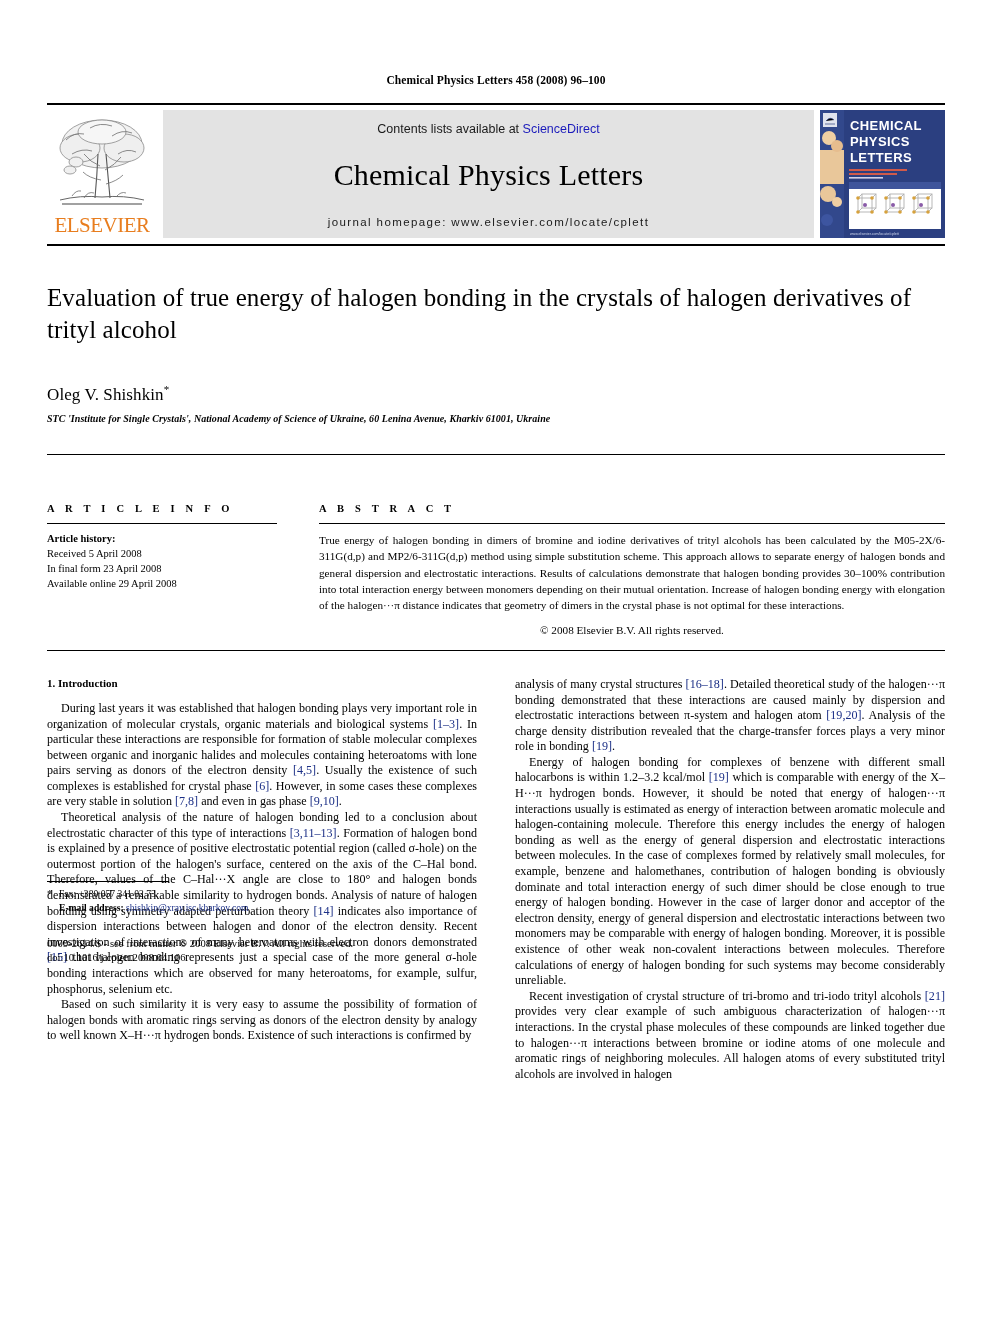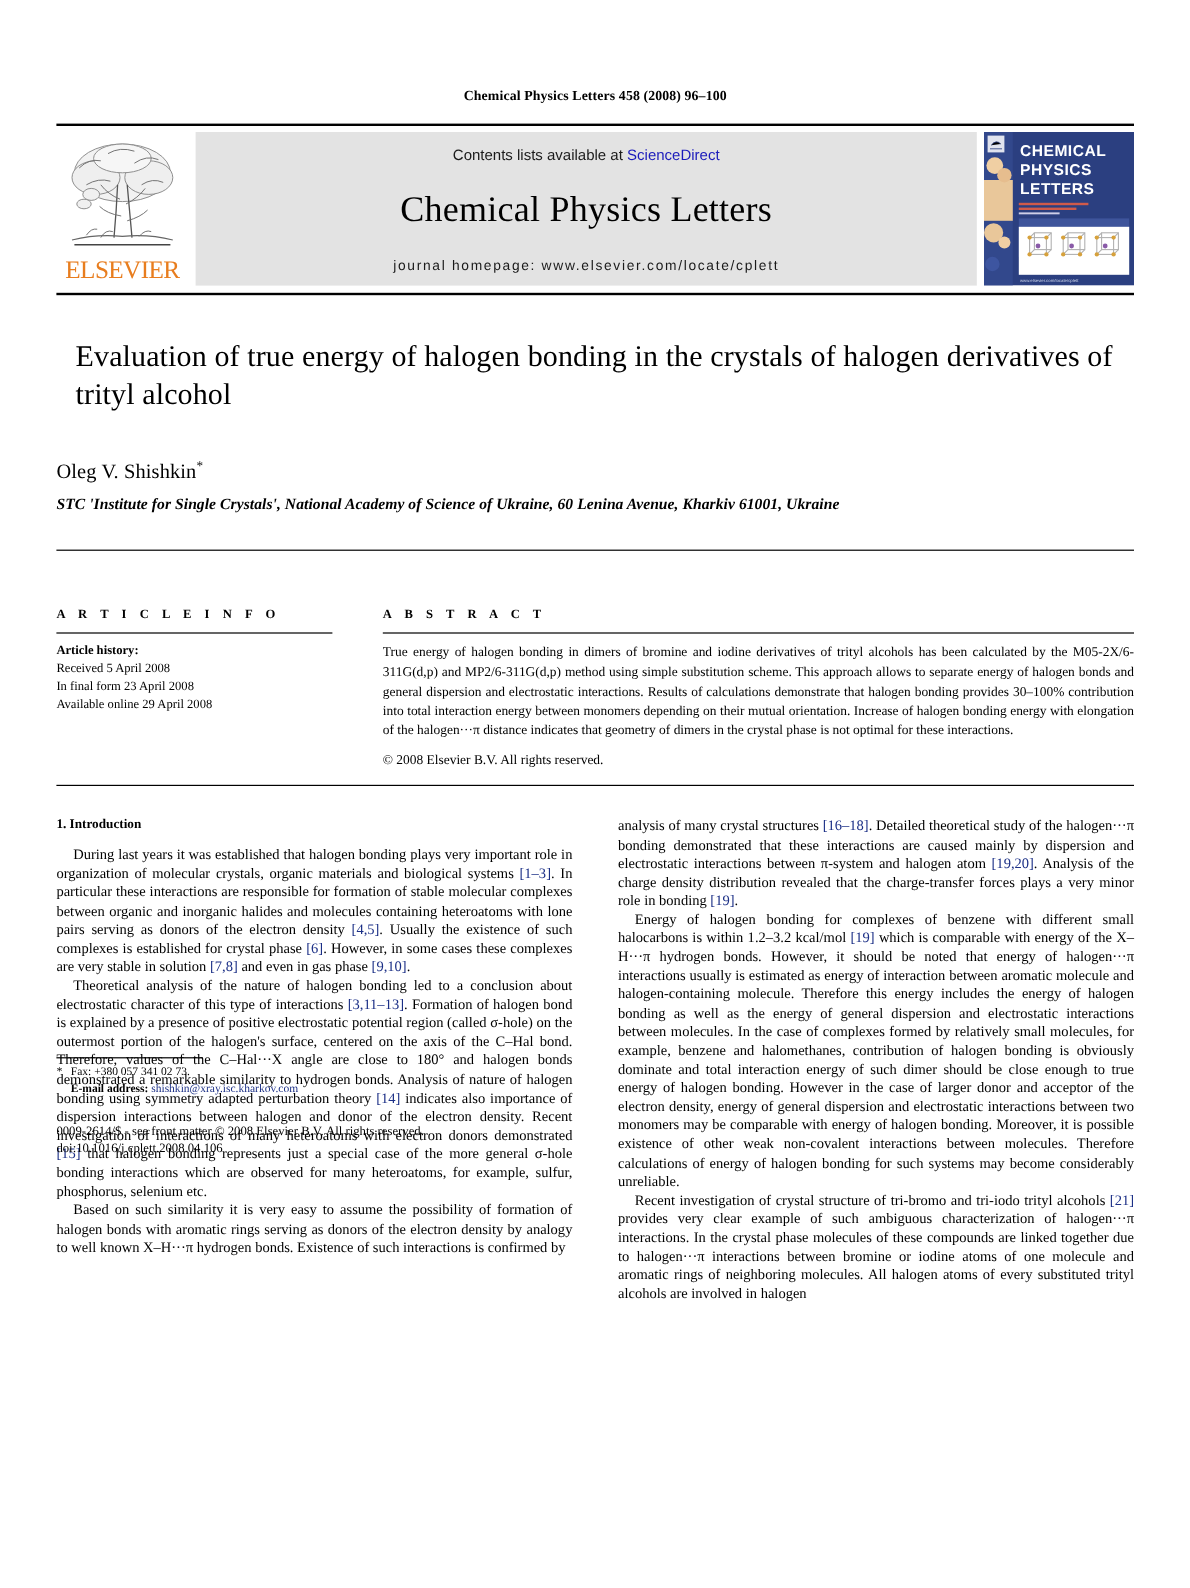--- a/index.html
+++ b/index.html
@@ -108,31 +108,31 @@
     border-bottom: 2.5px solid #000;
     margin-top: 2px;
   }
 
   
   .title-block { margin-top: 36px; }
   .art-title {
     font-size: 25px;
     line-height: 1.28;
     font-weight: normal;
-    margin: 16px;
+    margin: 0;
     letter-spacing: 0.1px;
   }
   .authors {
     font-size: 17px;
     margin-top: 37px;
     letter-spacing: 0.1px;
   }
   .authors .star { font-size: 11px; vertical-align: super; }
   .affiliation {
-    font-size: 13px;
+    font-size: 10px;
     font-style: italic;
     font-weight: bold;
     margin-top: 9px;
     letter-spacing: 0.05px;
   }
 
   
   .info-abstract {
     margin-top: 34px;
     display: flex;
@@ -176,21 +176,21 @@
     font-size: 10.5px;
     line-height: 1.42;
   }
   .abstract-body {
     font-size: 11.2px;
     line-height: 1.44;
     text-align: justify;
   }
   .copyright {
     font-size: 11.2px;
-    text-align: left;
+    text-align: center;
     margin-top: 11px;
   }
   .bottom-rule {
     border-bottom: 0.9px solid #000;
     margin-top: 14px;
   }
 
   
   .columns {
     margin-top: 26px;

